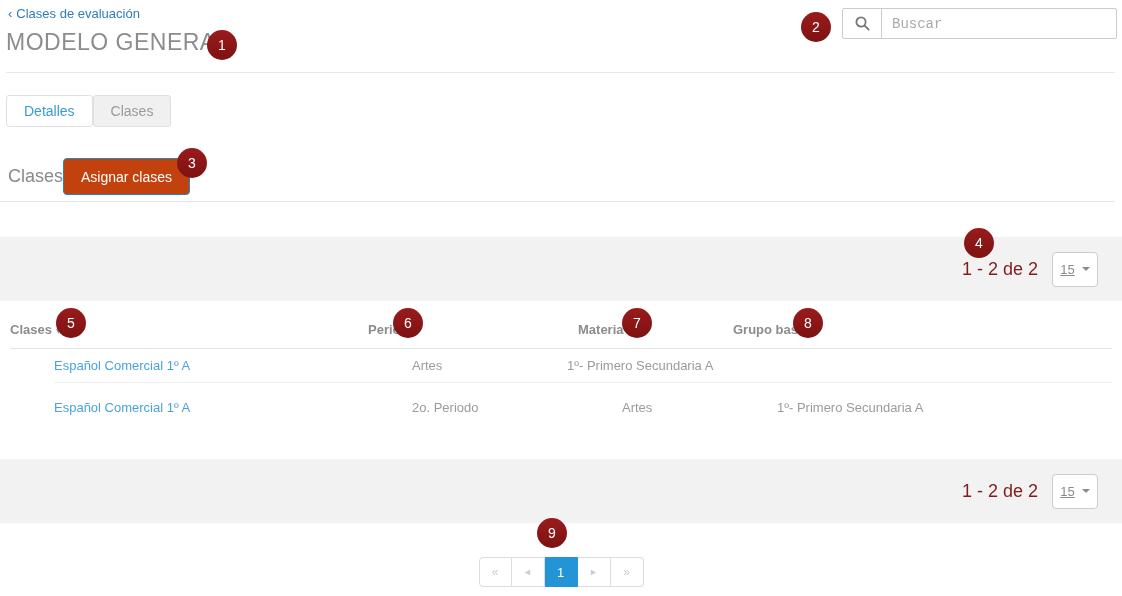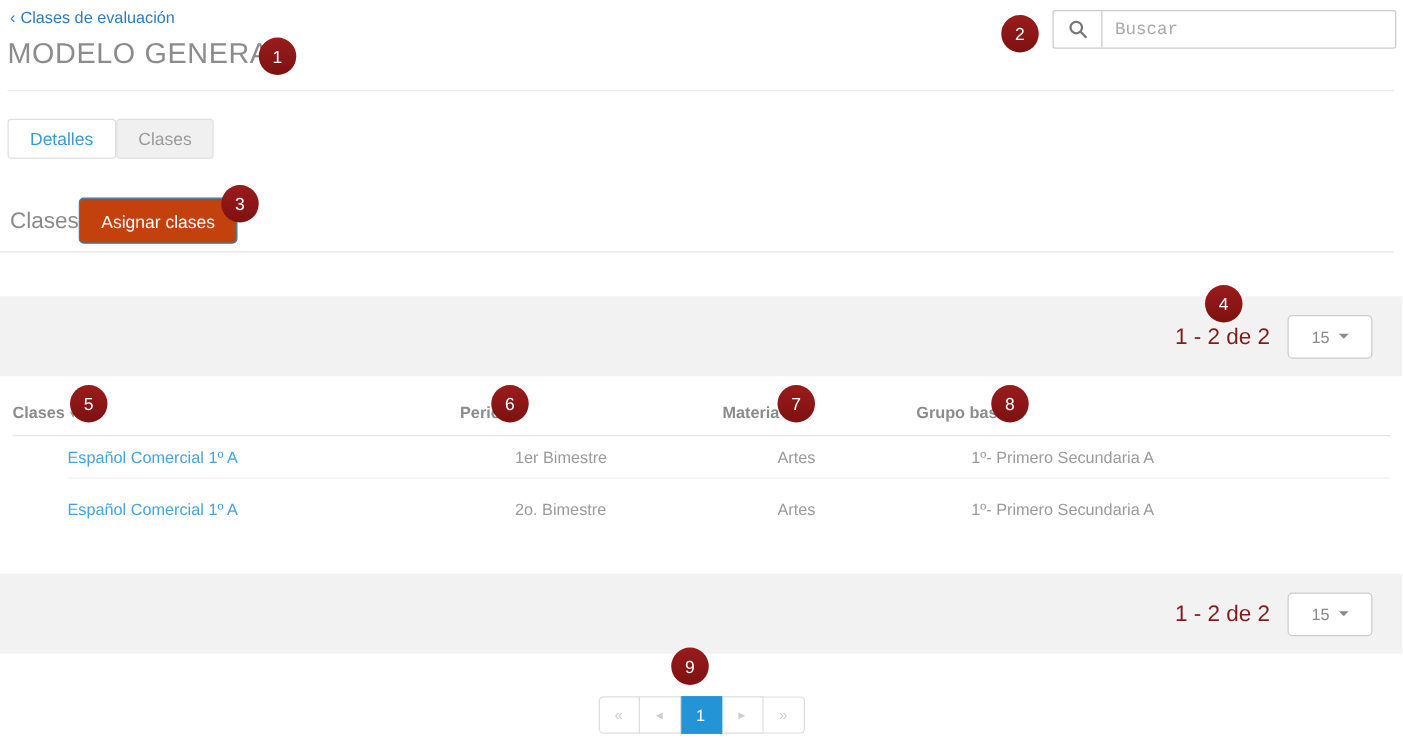--- a/index.html
+++ b/index.html
@@ -62,23 +62,23 @@
   
   .bar {
     position:absolute; left:0; right:0; height:64px; background:#f2f2f2;
     display:flex; align-items:center; justify-content:flex-end;
     padding-right:24px; gap:14px;
   }
   .bar-1 { top:237px; }
   .bar-2 { top:459px; }
   .range-text { font-size:18px; color:#7f1d1d; }
   .page-size {
-    width:68px; height:35px; background:#ffffff; border:1px solid #cccccc;
+    width:46px; height:35px; background:#ffffff; border:1px solid #cccccc;
     border-radius:4px; display:flex; align-items:center; justify-content:center;
-    gap:7px; font-size:13px; color:#8b8b8b; cursor:pointer;
+    gap:7px; font-size:13px; color:#8b8b8b; cursor:pointer;text-decoration:underline;
   }
   .caret-down {
     width:0; height:0; border-left:4px solid transparent;
     border-right:4px solid transparent; border-top:4px solid #8b8b8b;
   }
 
   
   .table { position:absolute; left:10px; right:10px; top:310px; font-size:13px; }
   .thead {
     display:flex; align-items:center; height:39px;
@@ -165,27 +165,26 @@
 
 <div class="table">
   <div class="thead">
     <div class="th c1"><span>Clases</span><span class="sort-caret">▾</span></div>
     <div class="th c2">Periodo</div>
     <div class="th c3">Materia</div>
     <div class="th c4">Grupo base</div>
   </div>
   <div class="trow trow-1">
     <div class="td c1"><span class="td-link">Español Comercial 1º A</span></div>
-    <div class="td c2">1er Bimestre</div>
     <div class="td c3">Artes</div>
     <div class="td c4">1º- Primero Secundaria A</div>
   </div>
   <div class="trow trow-2">
     <div class="td c1"><span class="td-link">Español Comercial 1º A</span></div>
-    <div class="td c2">2o. Bimestre</div>
+    <div class="td c2">2o. Periodo</div>
     <div class="td c3">Artes</div>
     <div class="td c4">1º- Primero Secundaria A</div>
   </div>
 </div>
 
 <div class="bar bar-2">
   <span class="range-text">1 - 2 de 2</span>
   <div class="page-size">
     <span>15</span>
     <span class="caret-down"></span>

